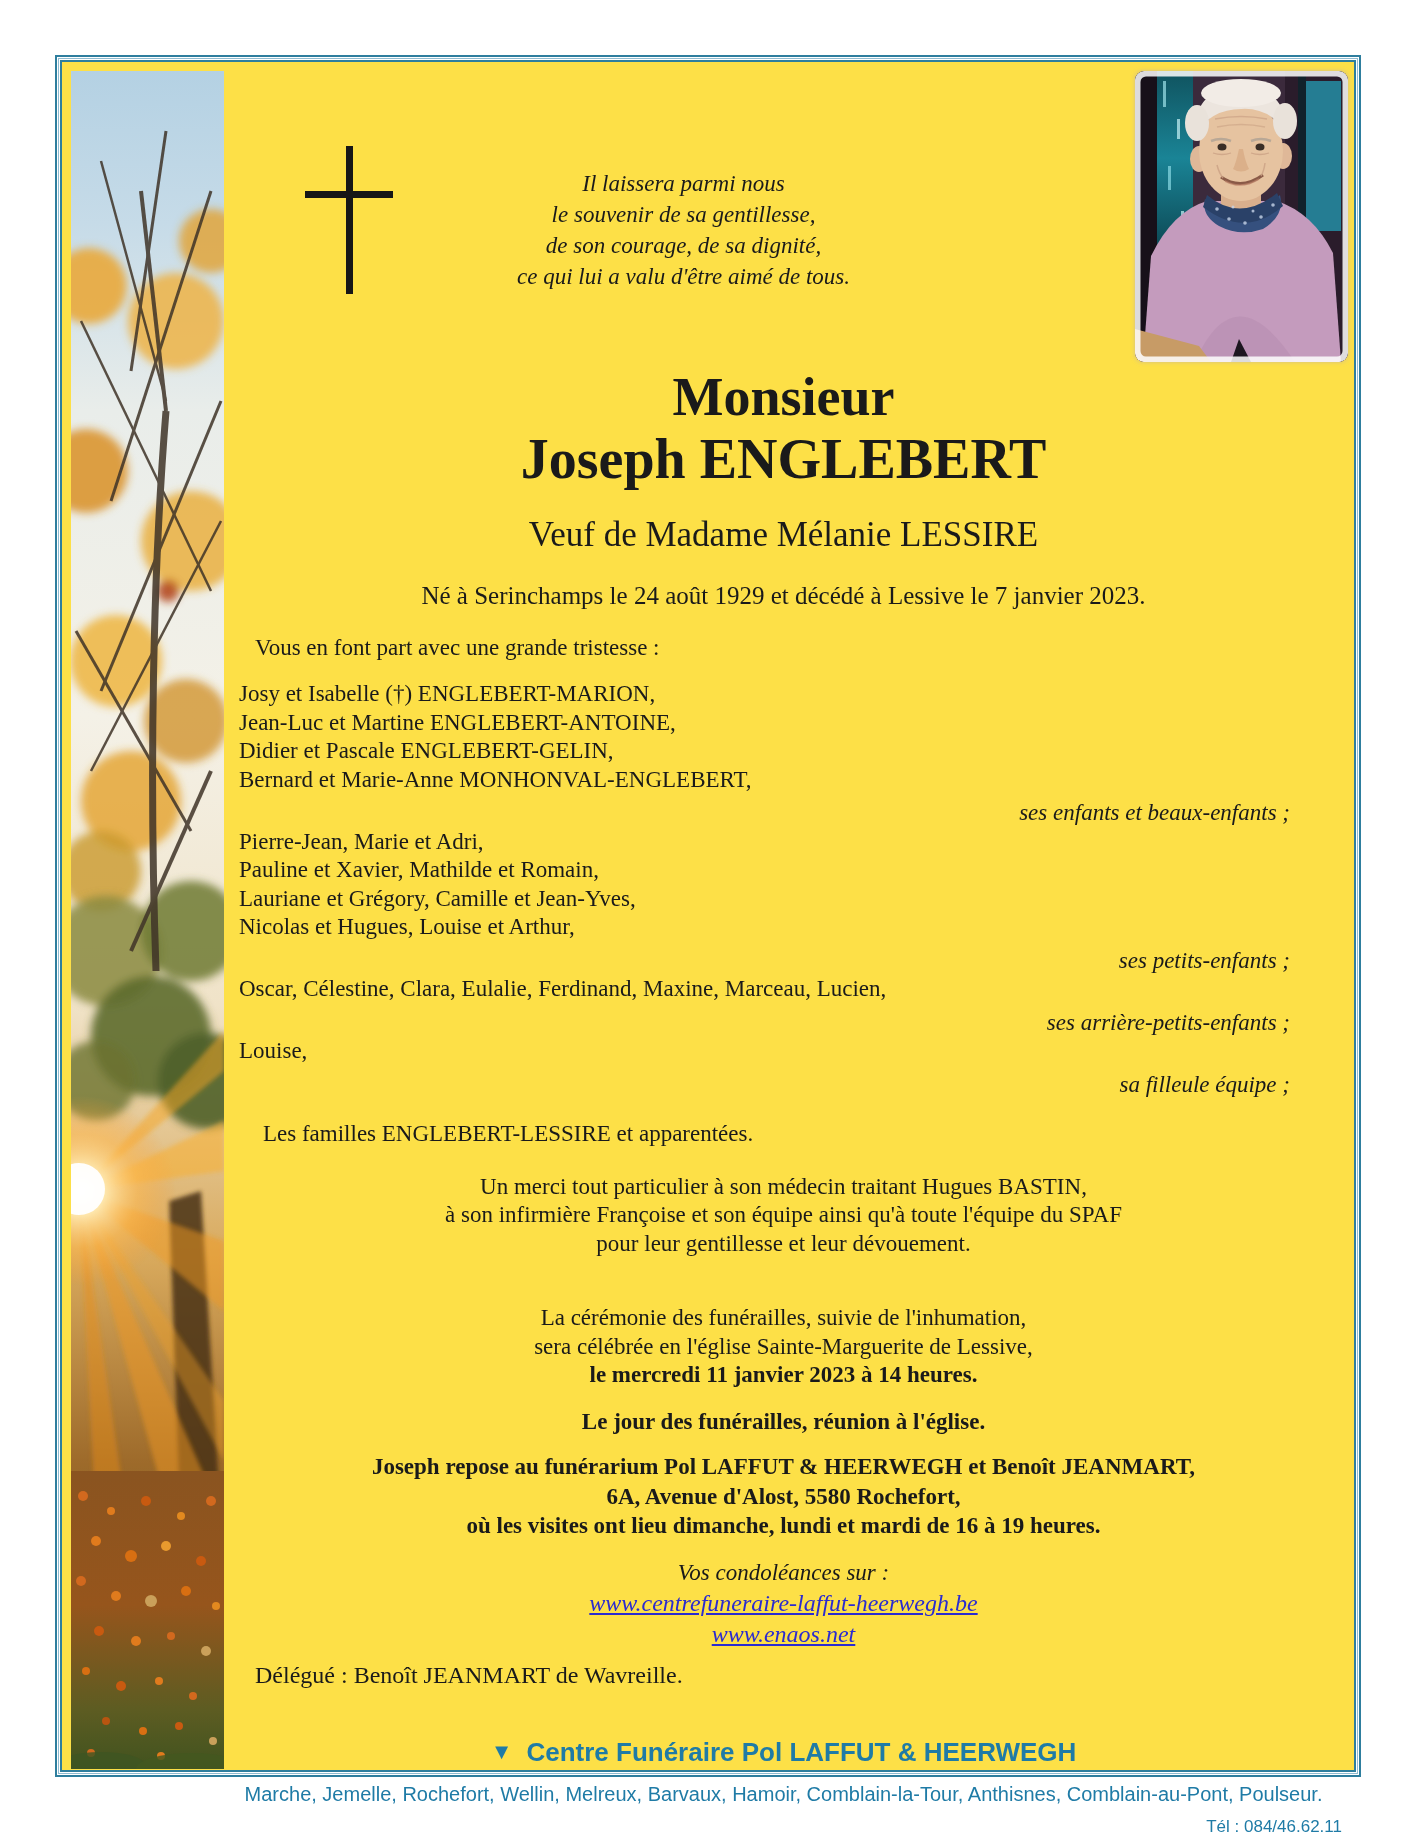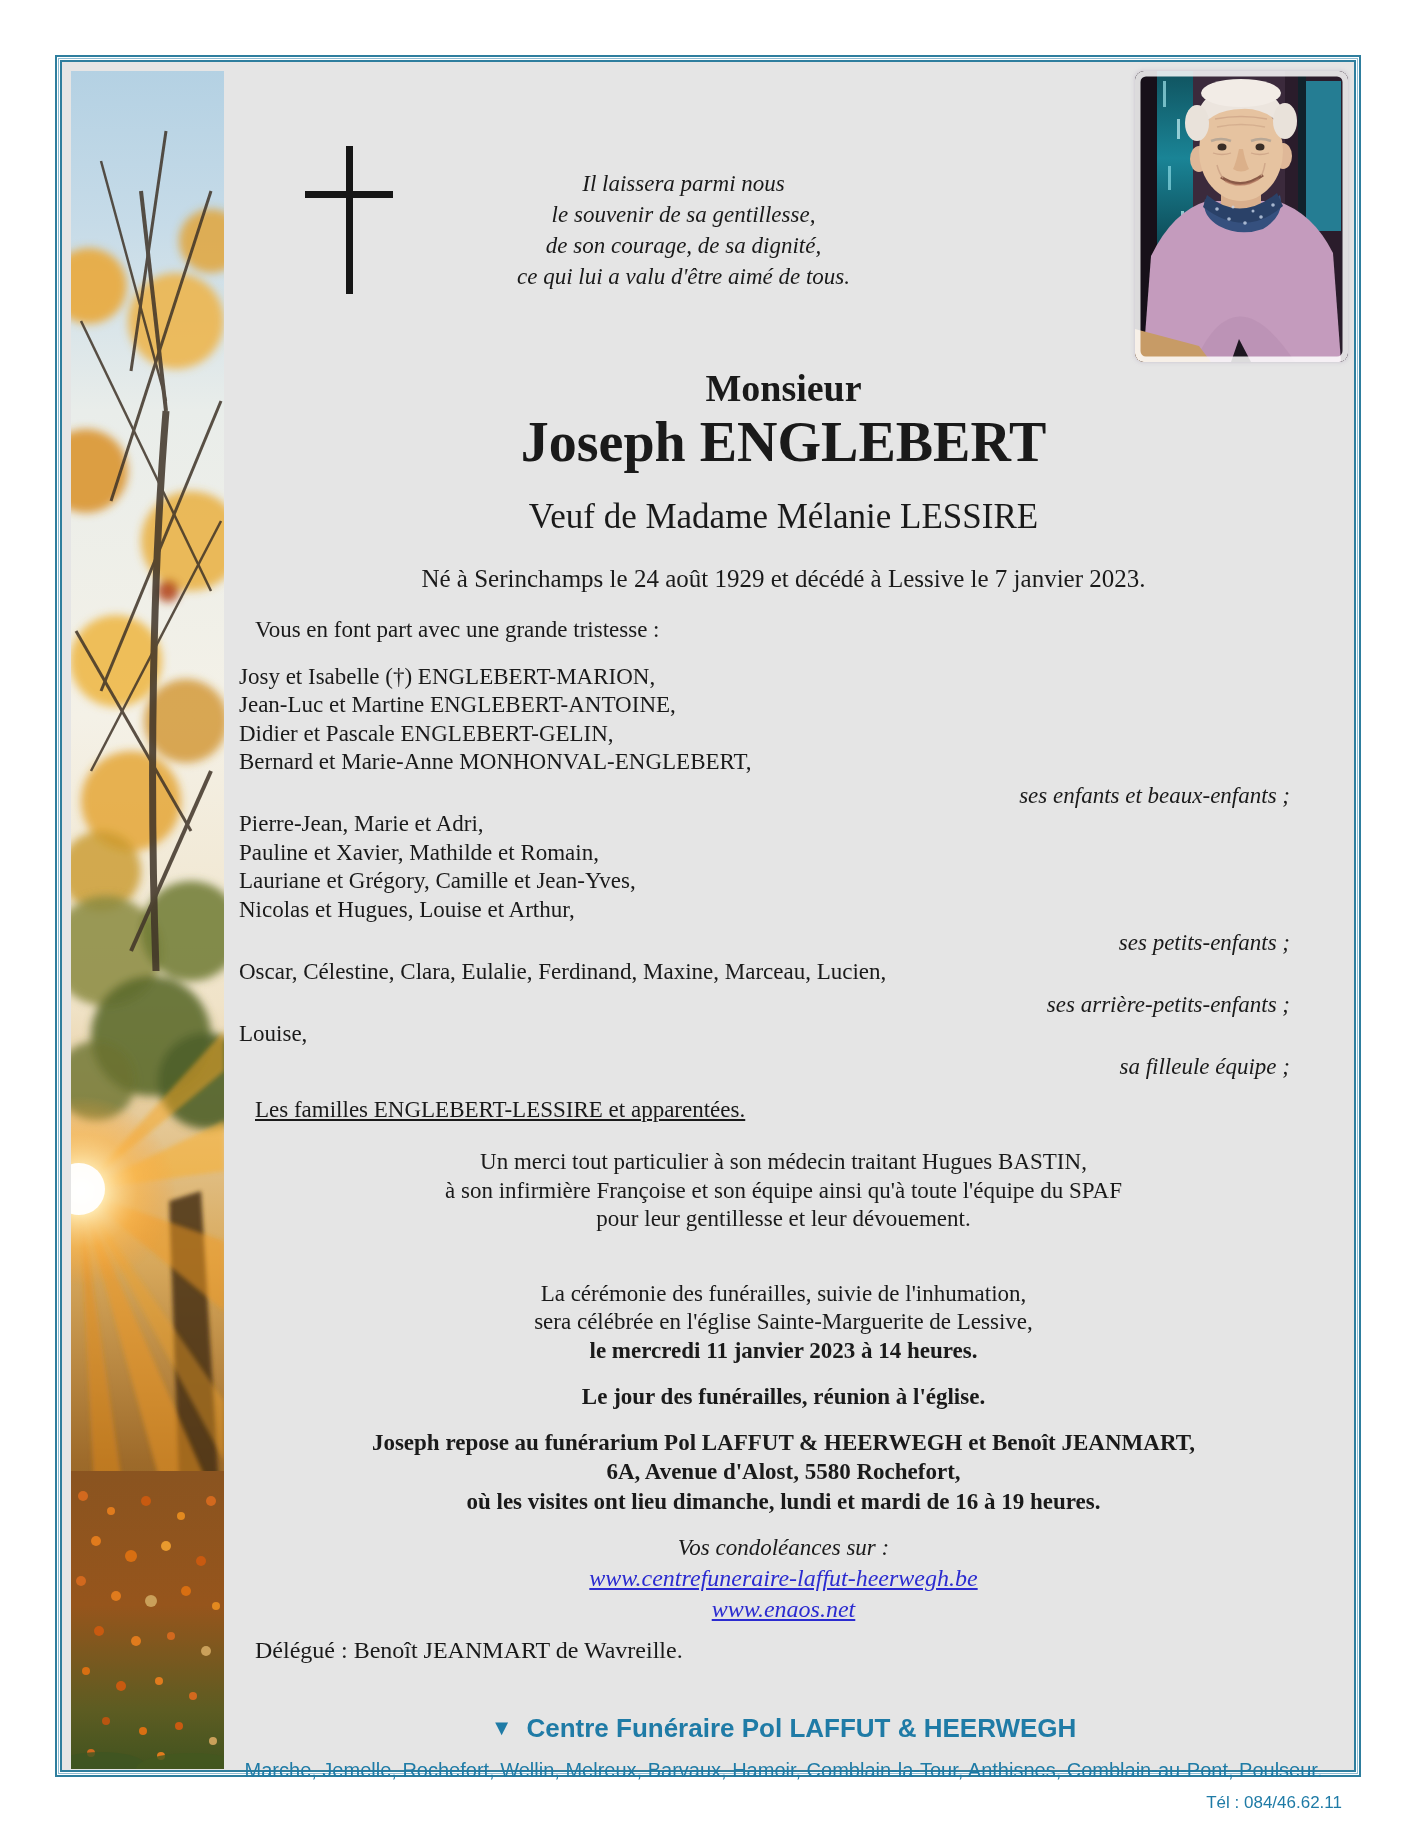--- a/index.html
+++ b/index.html
@@ -10,21 +10,21 @@
     color:#1a1a1a;
   }
   .frame {
     position:absolute; left:55px; top:55px; width:1306px; height:1722px;
     border:2px solid #2e7e9e;
   }
   .frame-mid {
     position:absolute; inset:1px; border:1px solid #8fbcd1;
   }
   .frame-inner {
-    position:absolute; inset:1px; border:2px solid #2e7e9e; background:#e5e5e5;
+    position:absolute; inset:1px; border:2px solid #2e7e9e; background:#fde047;
   }
   .strip {
     position:absolute; left:9px; top:9px; width:153px; height:1698px;
     overflow:hidden;
   }
   .strip svg { display:block; width:100%; height:100%; }
   .content {
     position:absolute; left:163px; top:6px; right:12px; bottom:10px;
     font-size:23px; line-height:28.5px;
   }
@@ -34,29 +34,29 @@
   .cross .h { position:absolute; left:0; top:45px; width:88px; height:7px; background:#161616; }
   .quote {
     position:absolute; left:0; right:200px; top:100px;
     text-align:center; font-style:italic; font-size:23px; line-height:31px;
   }
   .portrait {
     position:absolute; right:-6px; top:3px; width:213px; height:291px;
     border-radius:8px; overflow:hidden; box-shadow:0 0 4px rgba(180,170,190,.6);
   }
   .portrait svg { display:block; width:100%; height:100%; }
-  .t-monsieur { text-align:center; font-size:38px; line-height:1.1; font-weight:bold; }
+  .t-monsieur { text-align:center; font-size:54px; line-height:1.1; font-weight:bold; }
   .t-name { text-align:center; font-size:56px; line-height:1.08; font-weight:bold; margin-top:2px; }
   .t-veuf { text-align:center; font-size:35px; line-height:1.15; font-weight:normal; margin-top:25px; }
   .birth { text-align:center; font-size:25px; margin-top:27px; }
   .intro { margin-top:23px; padding-left:30px; }
   .fam { padding-left:14px; margin-top:18px; }
   .fam.tight { margin-top:0; }
   .role { text-align:right; padding-right:52px; font-style:italic; margin-top:5px;padding-left:27px; }
-  .families { padding-left:30px; margin-top:14px;text-decoration:underline; }
+  .families { padding-left:38px; margin-top:21px; }
   .thanks { text-align:center; margin-top:24px; }
   .ceremony { text-align:center; margin-top:46px; }
   .bold { font-weight:bold; }
   .meeting { text-align:center; font-weight:bold; margin-top:18px; }
   .funerarium { text-align:center; font-weight:bold; margin-top:16px; line-height:29.5px; }
   .condolences { text-align:center; font-style:italic; margin-top:17px; line-height:30px; }
   .condolences a { color:#2b2bd0; text-decoration:underline; font-size:24px; }
   .delegate { padding-left:30px; margin-top:11px; font-size:24px; }
   .footer { font-family:"Liberation Sans","DejaVu Sans",sans-serif; color:#1f7ba6; text-align:center; }
   .footer-title { margin-top:48px; font-size:26px; font-weight:bold; line-height:30px; }

